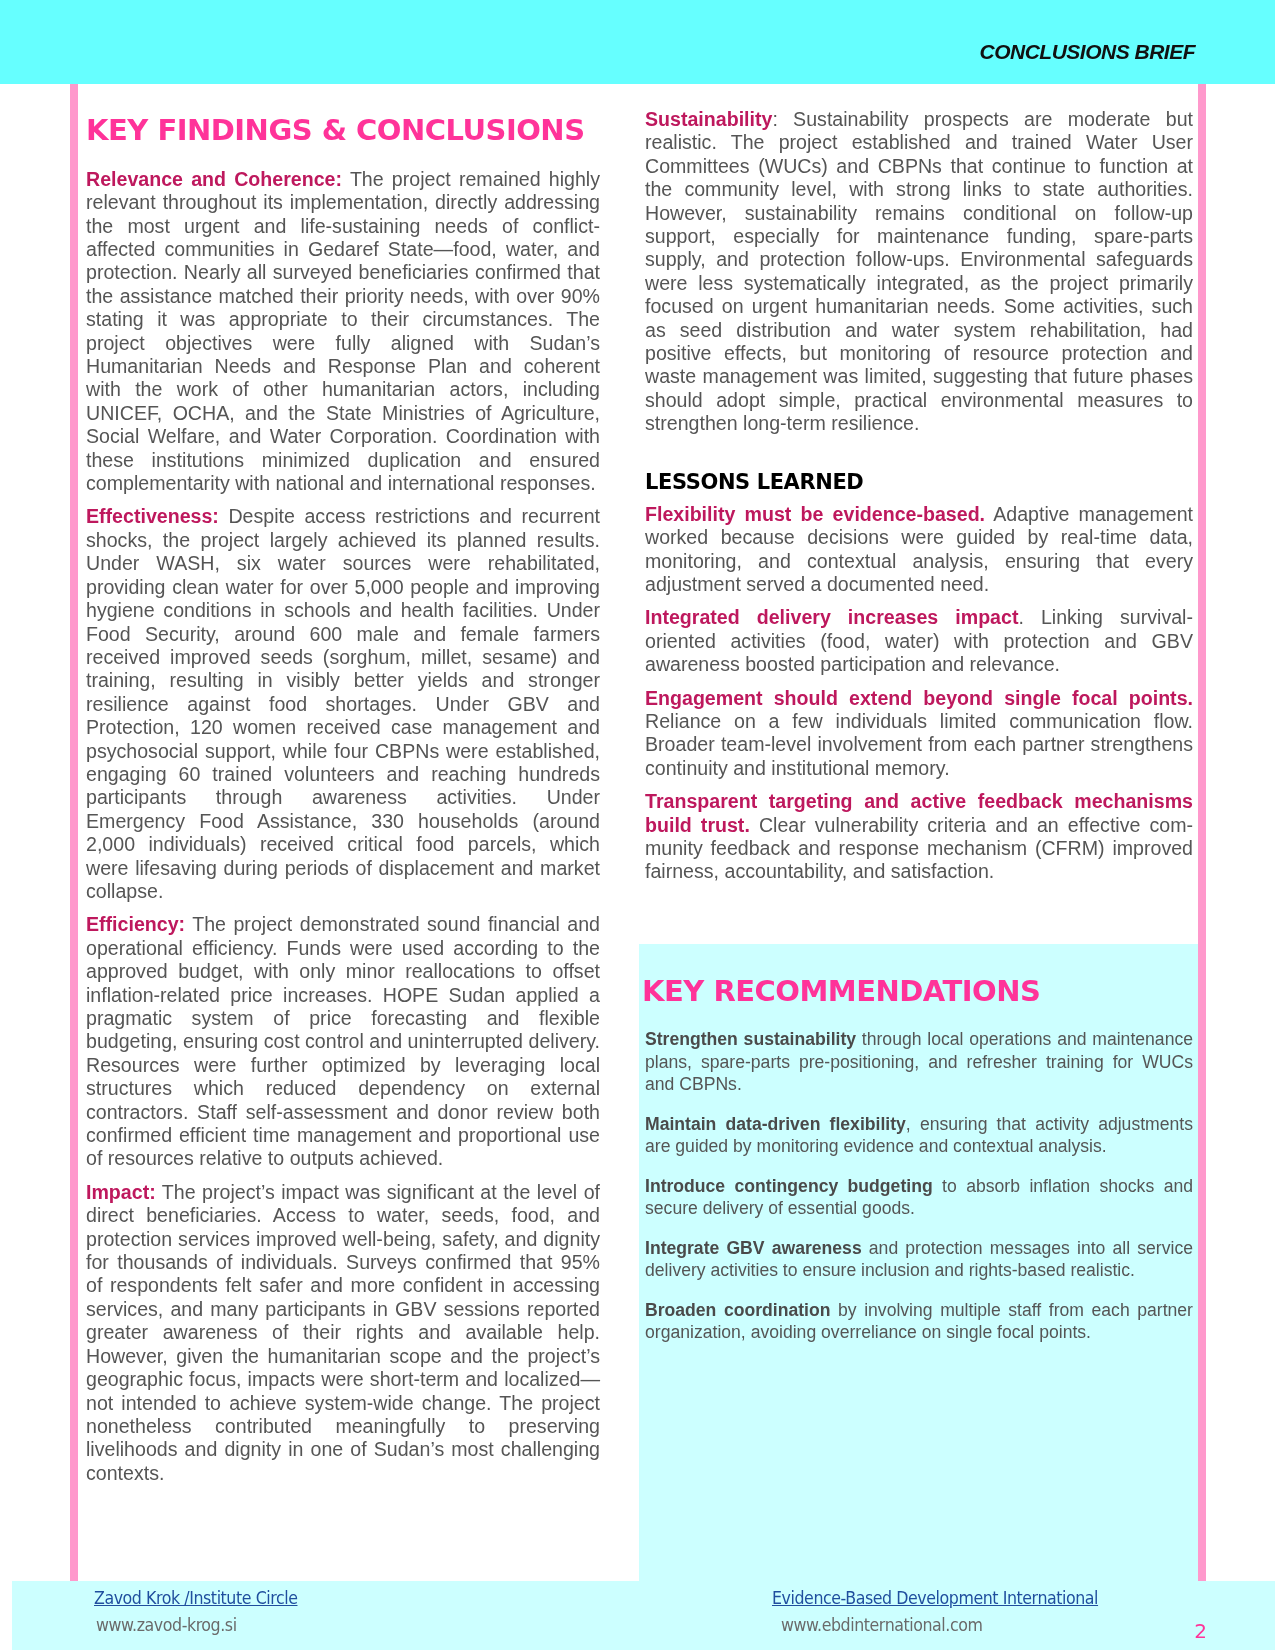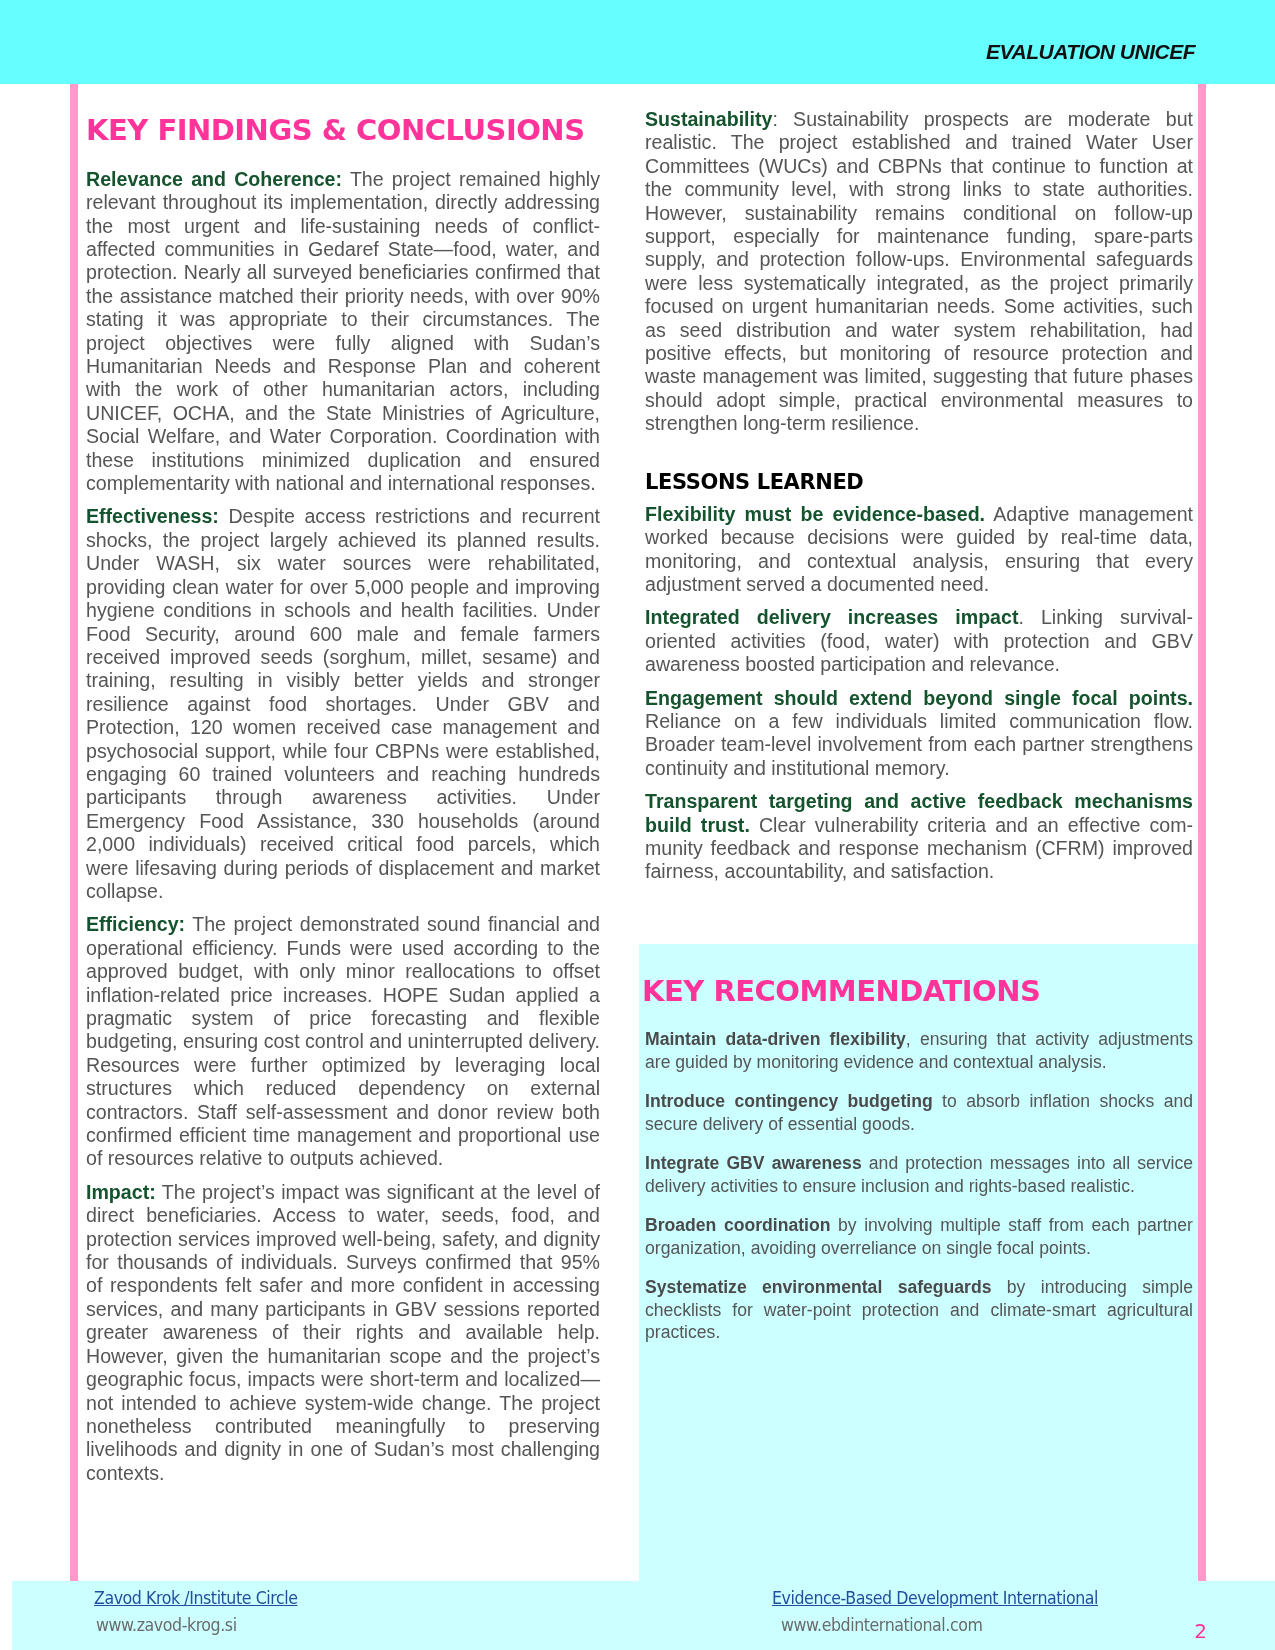--- a/index.html
+++ b/index.html
@@ -15,38 +15,38 @@
 
   .col { position: absolute; font-family: "Liberation Sans", sans-serif; }
   .col-left { left: 86px; top: 108px; width: 514px; }
   .col-right { left: 645px; top: 108px; width: 548px; }
 
   h1.section-title { font-family: "DejaVu Sans", sans-serif; font-weight: bold; color: #ff3399; font-size: 29px; letter-spacing: -0.5px; line-height: 1.2; }
   .col-left h1.section-title { margin: 5px 0 20px 0; }
   h2.sub-title { font-family: "DejaVu Sans", sans-serif; font-weight: bold; color: #000000; font-size: 21px; letter-spacing: -0.4px; margin: 34px 0 9px 0; }
 
   p.para { font-size: 19.6px; line-height: 23.4px; text-align: justify; hyphens: manual; margin-bottom: 10px; color: #555555; }
-  p.para b { color: #14532d; }
+  p.para b { color: #be185d; }
 
   .rec-box { position: absolute; left: 639px; top: 944px; width: 559px; height: 637px; background: #ccffff; }
   .rec-box h1.section-title { position: absolute; left: 3px; top: 30px; }
   .rec-list { position: absolute; left: 6px; top: 84px; width: 548px; }
   p.rec { font-family: "Liberation Sans", sans-serif; font-size: 17.6px; line-height: 22.5px; text-align: justify; color: #555555; margin-bottom: 17px; }
   p.rec b { color: #4a4a4a; }
 
   .footer { position: absolute; left: 12px; top: 1581px; width: 1275px; height: 69px; background: #ccffff; }
   .footer-link { position: absolute; font-family: "DejaVu Sans", sans-serif; font-size: 18px; color: #1f4e9e; text-decoration: underline; letter-spacing: -0.5px; transform: scaleX(0.88); transform-origin: left top; }
   .footer-url { position: absolute; font-family: "DejaVu Sans", sans-serif; font-size: 18px; color: #6a6a6a; letter-spacing: -0.5px; transform: scaleX(0.88); transform-origin: left top; }
   .page-num { position: absolute; right: 80px; top: 38px; font-family: "DejaVu Sans", sans-serif; font-size: 20px; color: #ff3399; }
 </style>
 </head>
 <body>
 
 <div class="top-band">
-  <div class="brief-label">EVALUATION UNICEF</div>
+  <div class="brief-label">CONCLUSIONS BRIEF</div>
 </div>
 
 <div class="pink-bar left"></div>
 <div class="pink-bar right"></div>
 
 <div class="col col-left">
   <h1 class="section-title">KEY FINDINGS &amp; CONCLUSIONS</h1>
 
   <p class="para">
     <b>Relevance and Coherence:</b><span>  The project remained highly relevant throughout its implementation, directly ad­dressing the most urgent and life-sustaining needs of conflict-affected communities in Gedaref State—food, water, and protection. Nearly all surveyed beneficiaries confirmed that the assistance matched their priority needs, with over 90% stating it was appropriate to their circumstances. The project objectives were fully aligned with Sudan’s Humanitarian Needs and Response Plan and coherent with the work of other humanitarian ac­tors, including UNICEF, OCHA, and the State Ministries of Agriculture, Social Welfare, and Water Corporation. Coordination with these institutions minimized duplica­tion and ensured complementarity with national and international responses.</span>
@@ -80,33 +80,33 @@
   </p>
   <p class="para">
     <b>Transparent targeting and active feedback mechanisms build trust.</b><span> Clear vulnerability criteria and an effective com­munity feedback and response mechanism (CFRM) im­proved fairness, accountability, and satisfaction.</span>
   </p>
 </div>
 
 <div class="rec-box">
   <h1 class="section-title">KEY RECOMMENDATIONS</h1>
   <div class="rec-list">
     <p class="rec">
+      <b>Strengthen sustainability</b><span> through local operations and maintenance plans, spare-parts pre-positioning, and refresher training for WUCs and CBPNs.</span>
+    </p>
+    <p class="rec">
       <b>Maintain data-driven flexibility</b><span>, ensuring that activity adjustments are guided by monitoring evidence and contextual analysis.</span>
     </p>
     <p class="rec">
       <b>Introduce contingency budgeting</b><span> to absorb inflation shocks and secure delivery of essential goods.</span>
     </p>
     <p class="rec">
       <b>Integrate GBV awareness</b><span> and protection messages into all service delivery activities to ensure inclusion and rights-based realistic.</span>
     </p>
     <p class="rec">
       <b>Broaden coordination</b><span> by involving multiple staff from each partner organization, avoiding overreliance on single focal points.</span>
-    </p>
-    <p class="rec">
-      <b>Systematize environmental safeguards</b><span> by introducing simple checklists for water-point protection and climate-smart agricultural practices.</span>
     </p>
   </div>
 </div>
 
 <div class="footer">
   <a class="footer-link" style="left:82px; top:6px;">Zavod Krok /Institute  Circle</a>
   <span class="footer-url" style="left:84px; top:33px;">www.zavod-krog.si</span>
   <a class="footer-link" style="left:760px; top:6px;">Evidence-Based Development International</a>
   <span class="footer-url" style="left:769px; top:33px;">www.ebdinternational.com</span>
   <span class="page-num">2</span>

